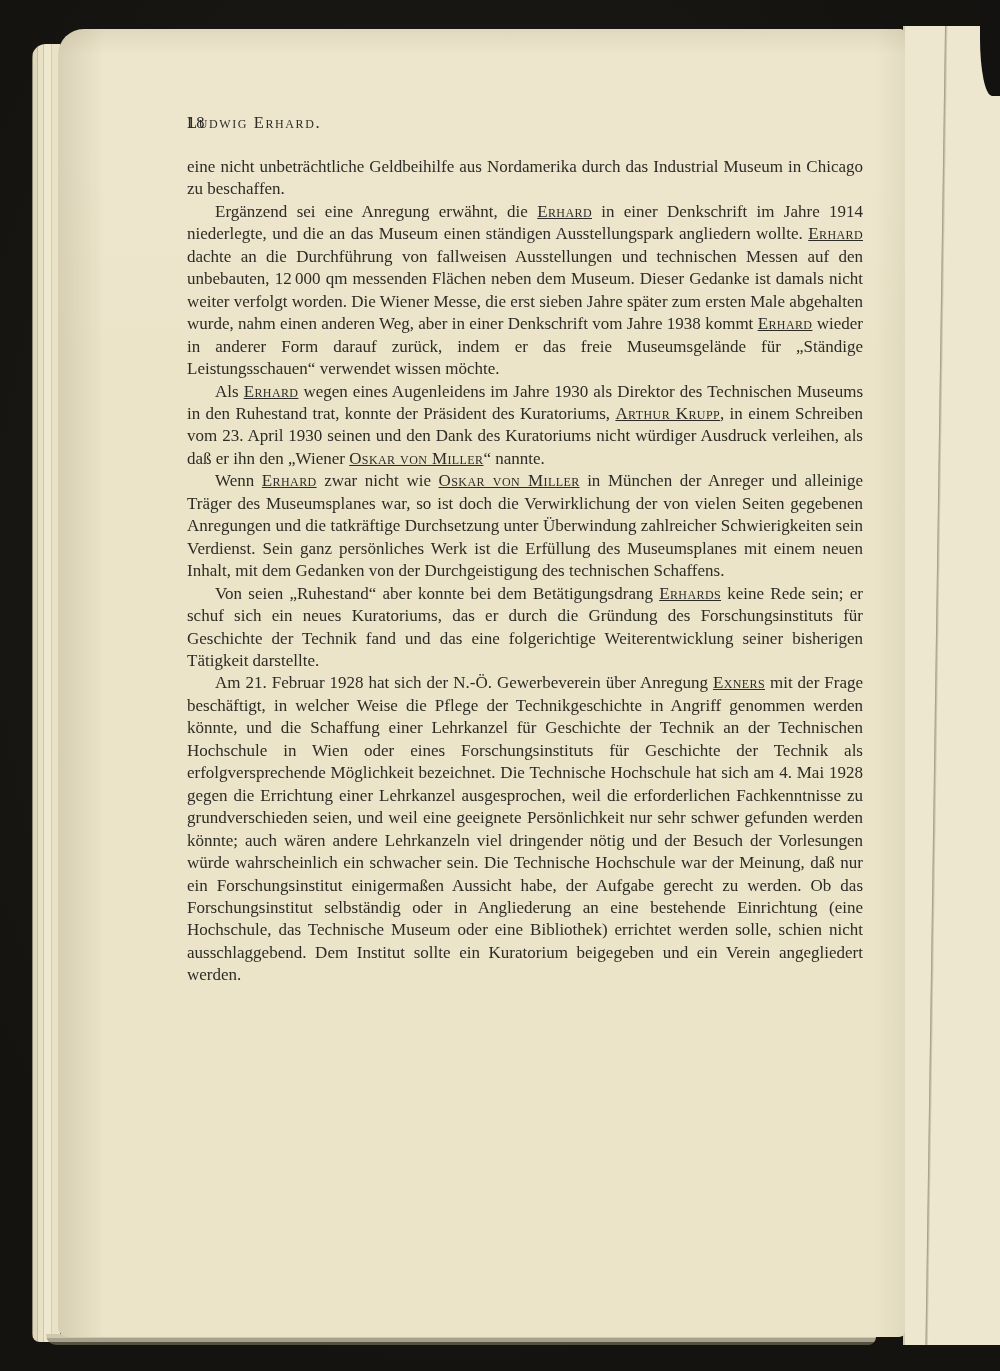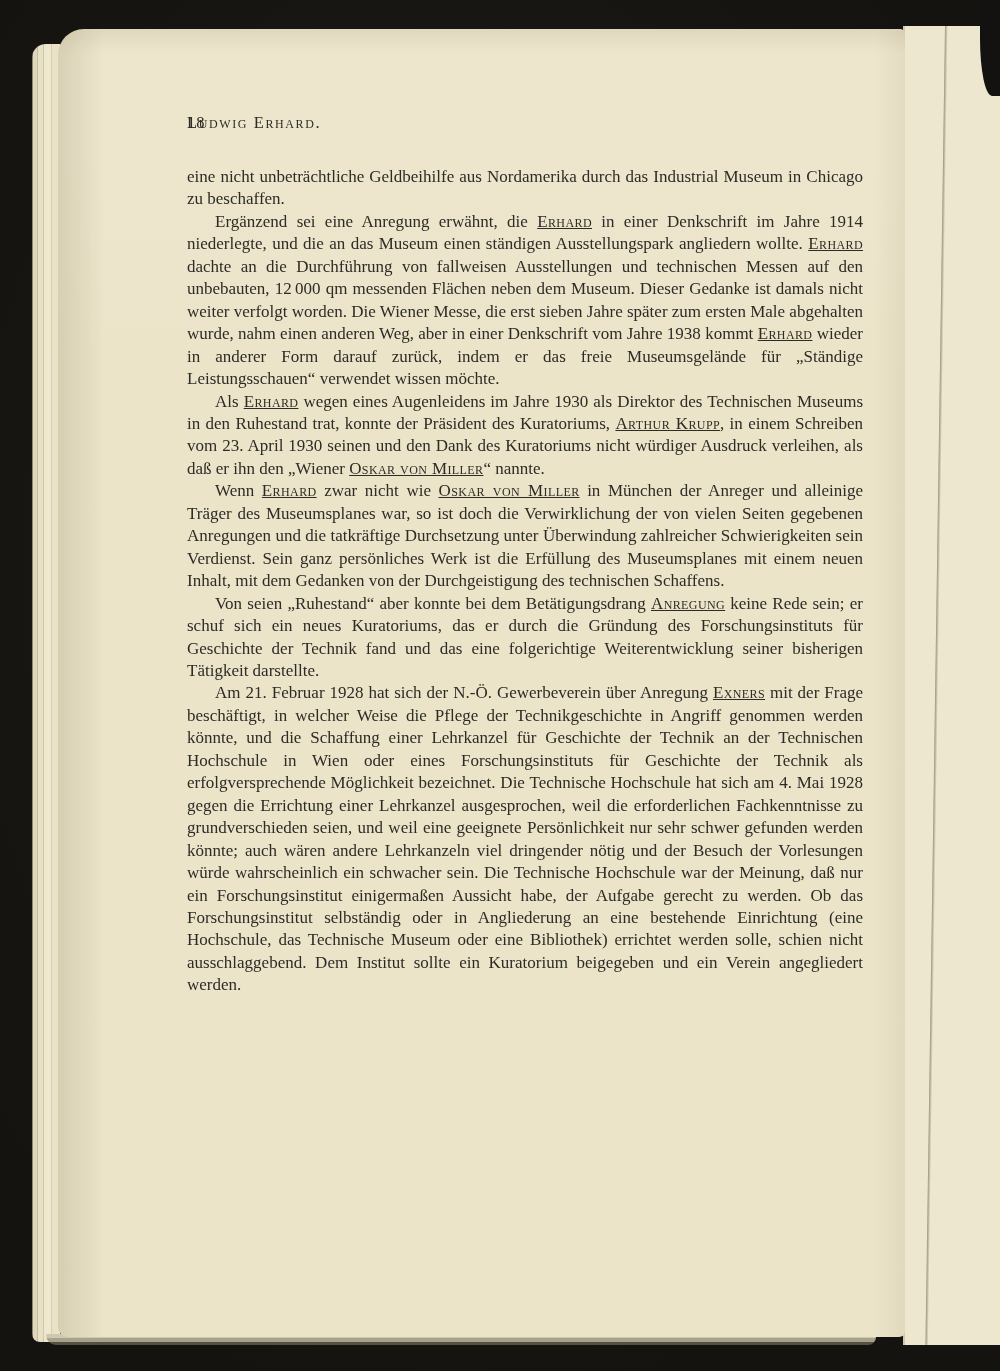--- a/index.html
+++ b/index.html
@@ -83,21 +83,21 @@
     letter-spacing: 1px;
   }
   .head-title {
     position: absolute; left: 0; top: 0; width: 100%;
     text-align: left;
     font-variant: small-caps;
     letter-spacing: 1.6px;
   }
 
   .body-text {
-    margin-top: 31px;
+    margin-top: 21px;
     font-size: 17px; line-height: 22.45px;
     text-align: justify;
     hyphens: auto; -webkit-hyphens: auto;
   }
   .para { margin: 0; }
   .para.indent { text-indent: 28px; }
   .sc { font-variant: small-caps; letter-spacing: 0.4px; text-decoration: underline; }
 </style>
 </head>
 <body>
@@ -116,19 +116,19 @@
     <div class="content">
       <div class="running-head">
         <span class="pagenum">18</span>
         <span class="head-title">Ludwig Erhard.</span>
       </div>
       <div class="body-text" id="body-text" lang="de">
           <p class="para"><span>eine nicht unbeträchtliche Geldbeihilfe aus Nordamerika durch das Industrial Museum in Chicago zu beschaffen.</span></p>
           <p class="para indent"><span>Ergänzend sei eine Anregung erwähnt, die </span><span class="sc">Erhard</span><span> in einer Denkschrift im Jahre 1914 niederlegte, und die an das Museum einen ständigen Ausstellungspark angliedern wollte. </span><span class="sc">Erhard</span><span> dachte an die Durchführung von fallweisen Ausstellungen und technischen Messen auf den unbebauten, 12 000 qm messenden Flächen neben dem Museum. Dieser Gedanke ist damals nicht weiter verfolgt worden. Die Wiener Messe, die erst sieben Jahre später zum ersten Male abgehalten wurde, nahm einen anderen Weg, aber in einer Denkschrift vom Jahre 1938 kommt </span><span class="sc">Erhard</span><span> wieder in anderer Form darauf zurück, indem er das freie Museumsgelände für „Ständige Leistungsschauen“ verwendet wissen möchte.</span></p>
           <p class="para indent"><span>Als </span><span class="sc">Erhard</span><span> wegen eines Augenleidens im Jahre 1930 als Direktor des Technischen Museums in den Ruhestand trat, konnte der Präsident des Kuratoriums, </span><span class="sc">Arthur Krupp</span><span>, in einem Schreiben vom 23. April 1930 seinen und den Dank des Kuratoriums nicht würdiger Ausdruck verleihen, als daß er ihn den „Wiener </span><span class="sc">Oskar von Miller</span><span>“ nannte.</span></p>
           <p class="para indent"><span>Wenn </span><span class="sc">Erhard</span><span> zwar nicht wie </span><span class="sc">Oskar von Miller</span><span> in München der Anreger und alleinige Träger des Museumsplanes war, so ist doch die Verwirklichung der von vielen Seiten gegebenen Anregungen und die tatkräftige Durchsetzung unter Überwindung zahlreicher Schwierigkeiten sein Verdienst. Sein ganz persönliches Werk ist die Erfüllung des Museumsplanes mit einem neuen Inhalt, mit dem Gedanken von der Durchgeistigung des technischen Schaffens.</span></p>
-          <p class="para indent"><span>Von seien „Ruhestand“ aber konnte bei dem Betätigungsdrang </span><span class="sc">Anregung</span><span> keine Rede sein; er schuf sich ein neues Kuratoriums, das er durch die Gründung des Forschungsinstituts für Geschichte der Technik fand und das eine folgerichtige Weiterentwicklung seiner bisherigen Tätigkeit darstellte.</span></p>
+          <p class="para indent"><span>Von seien „Ruhestand“ aber konnte bei dem Betätigungsdrang </span><span class="sc">Erhards</span><span> keine Rede sein; er schuf sich ein neues Kuratoriums, das er durch die Gründung des Forschungsinstituts für Geschichte der Technik fand und das eine folgerichtige Weiterentwicklung seiner bisherigen Tätigkeit darstellte.</span></p>
           <p class="para indent"><span>Am 21. Februar 1928 hat sich der N.-Ö. Gewerbeverein über Anregung </span><span class="sc">Exners</span><span> mit der Frage beschäftigt, in welcher Weise die Pflege der Technikgeschichte in Angriff genommen werden könnte, und die Schaffung einer Lehrkanzel für Geschichte der Technik an der Technischen Hochschule in Wien oder eines Forschungsinstituts für Geschichte der Technik als erfolgversprechende Möglichkeit bezeichnet. Die Technische Hochschule hat sich am 4. Mai 1928 gegen die Errichtung einer Lehrkanzel ausgesprochen, weil die erforderlichen Fachkenntnisse zu grundverschieden seien, und weil eine geeignete Persönlichkeit nur sehr schwer gefunden werden könnte; auch wären andere Lehrkanzeln viel dringender nötig und der Besuch der Vorlesungen würde wahrscheinlich ein schwacher sein. Die Technische Hochschule war der Meinung, daß nur ein Forschungsinstitut einigermaßen Aussicht habe, der Aufgabe gerecht zu werden. Ob das Forschungsinstitut selbständig oder in Angliederung an eine bestehende Einrichtung (eine Hochschule, das Technische Museum oder eine Bibliothek) errichtet werden solle, schien nicht ausschlaggebend. Dem Institut sollte ein Kuratorium beigegeben und ein Verein angegliedert werden.</span></p>
         </div>
     </div>
   </div>
 
 </div>
 
 </body></html>

